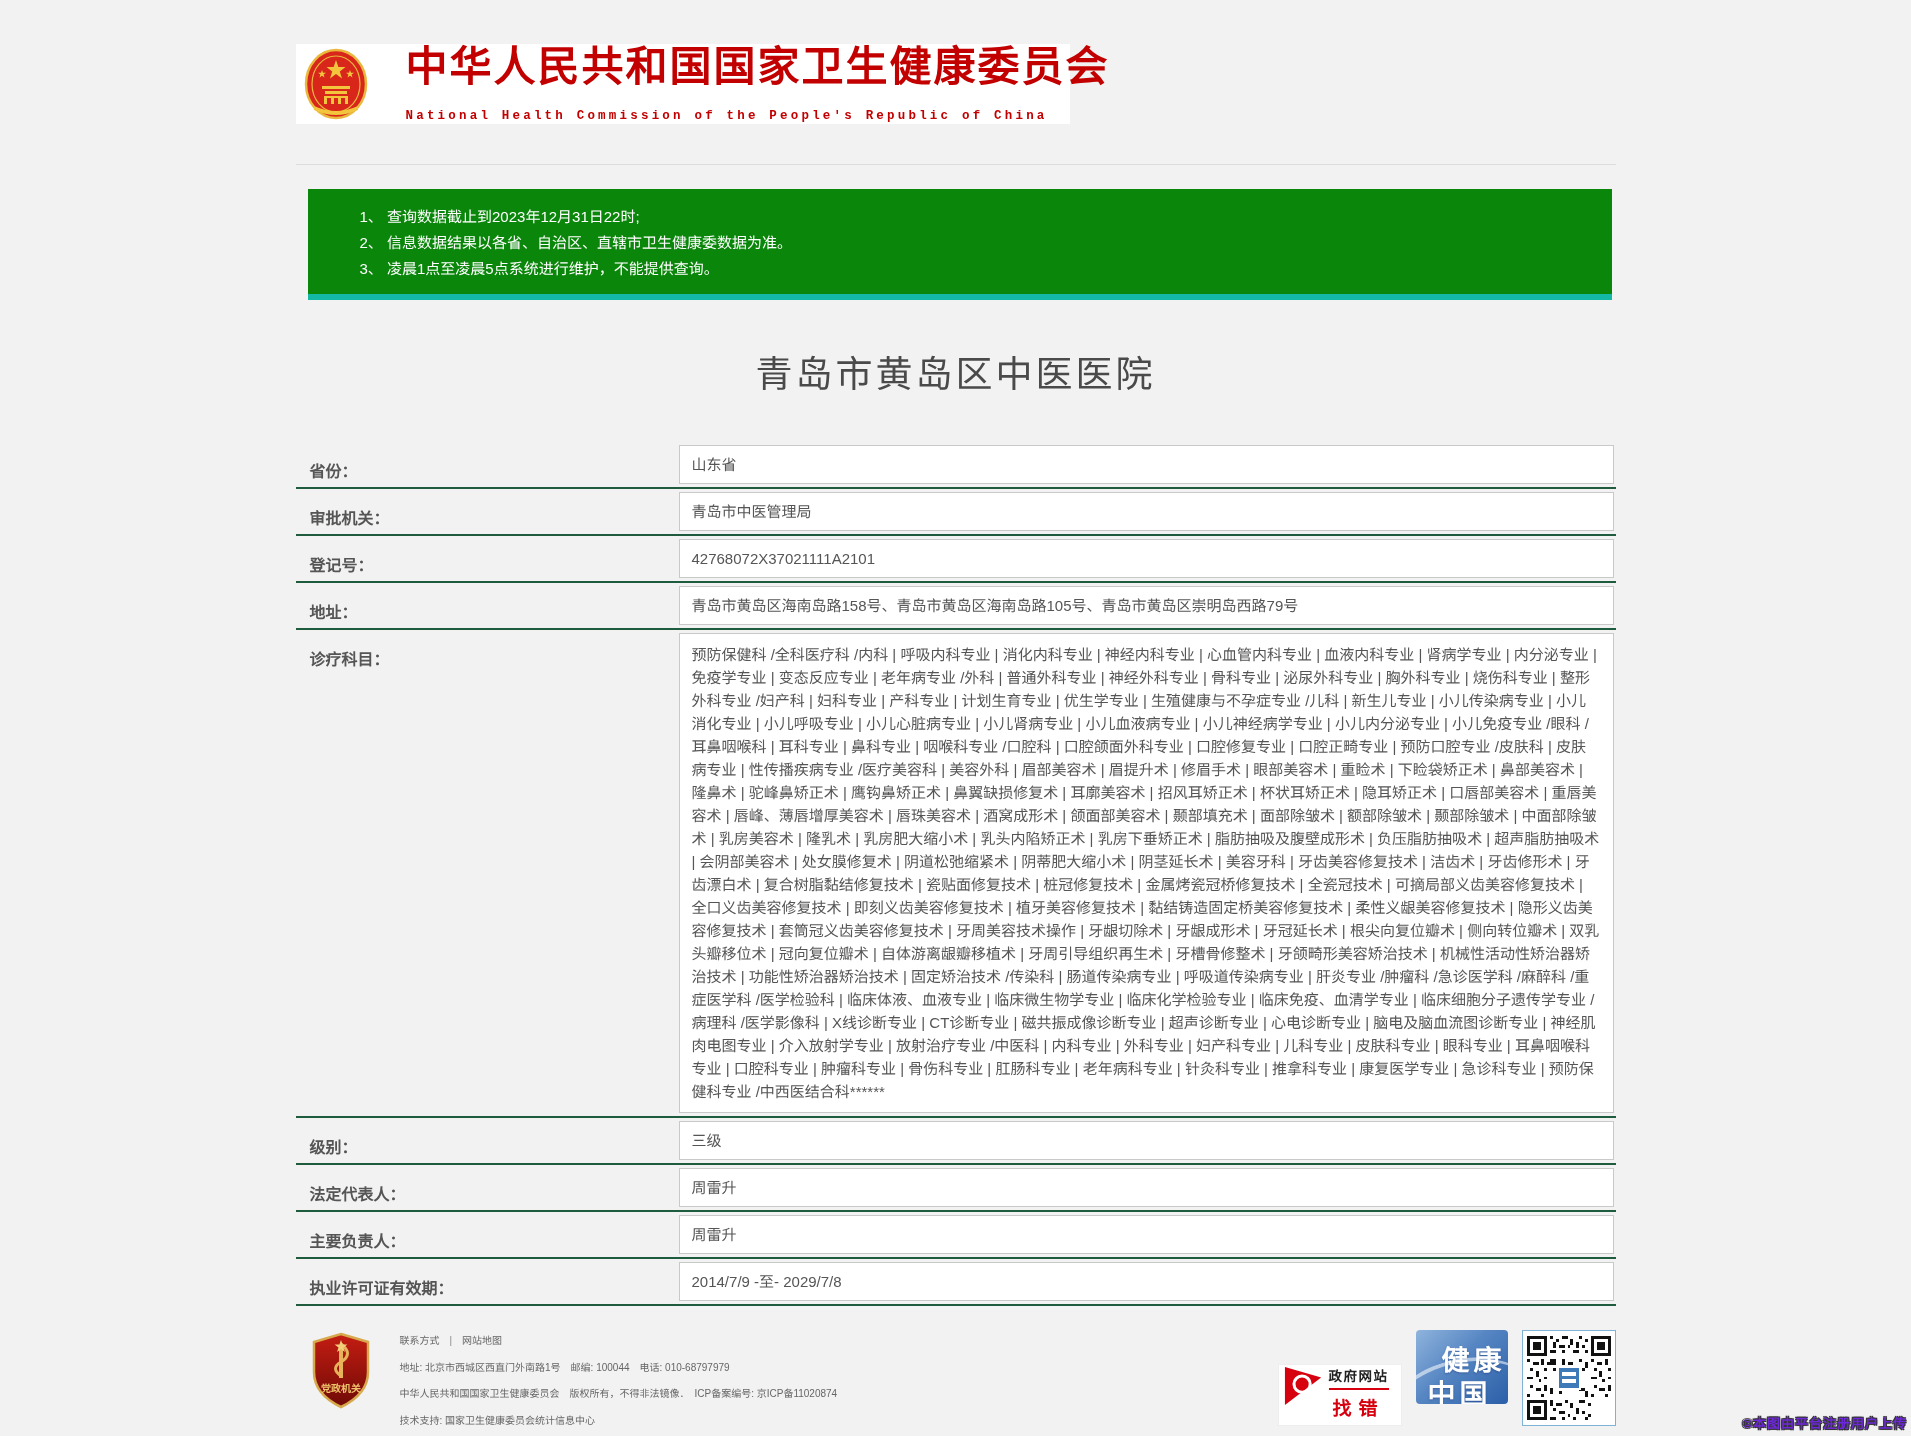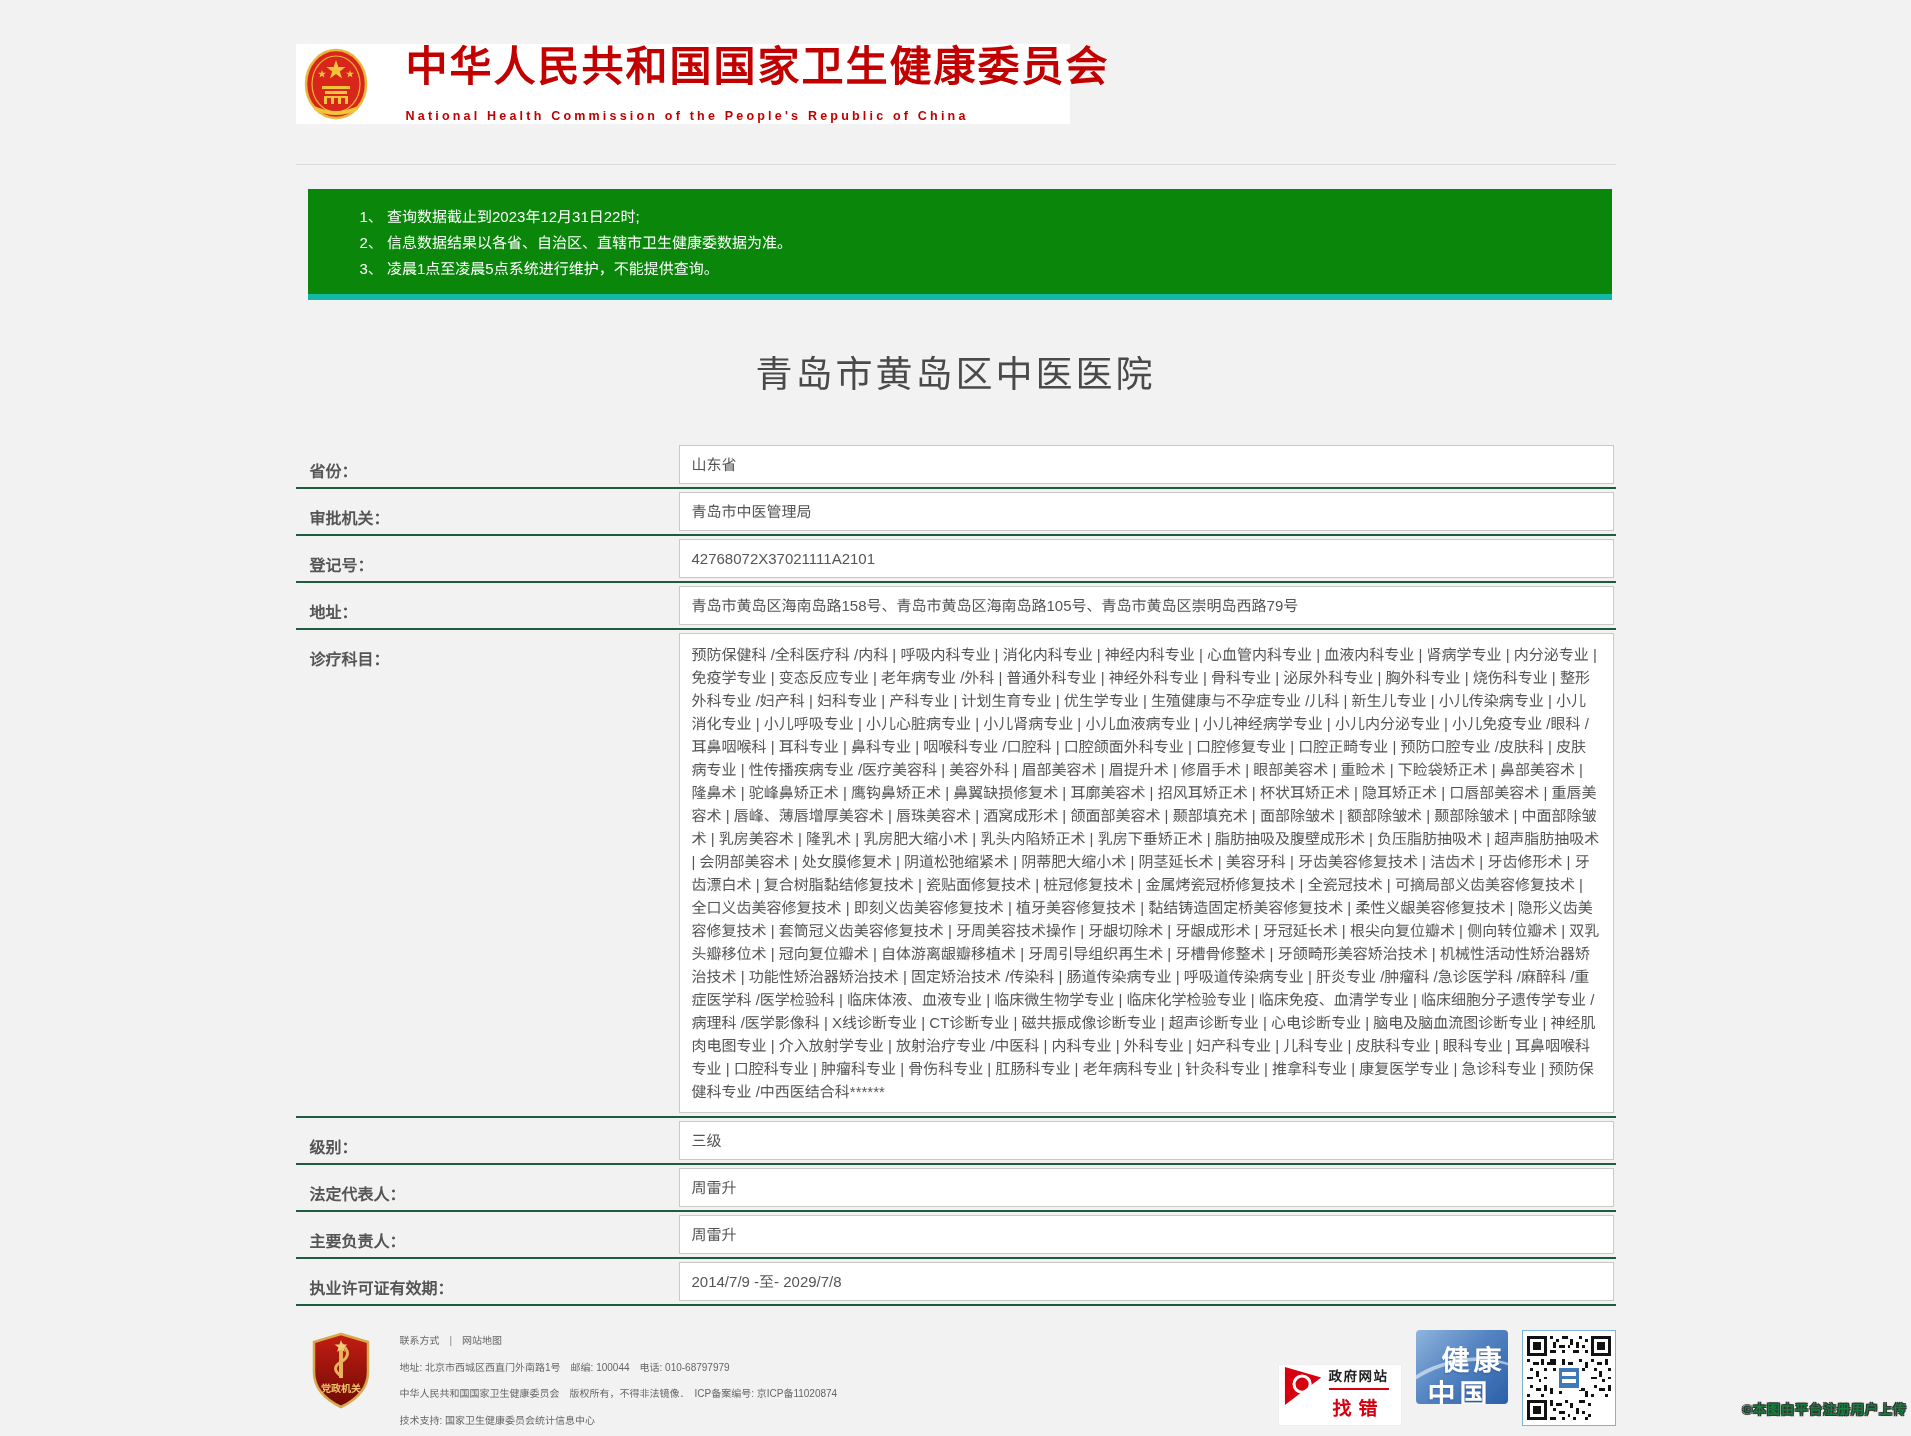--- a/index.html
+++ b/index.html
@@ -9,21 +9,21 @@
     font-family:"Liberation Sans","DejaVu Sans",sans-serif;
     color:#555;
   }
   .page{width:1320px;margin:0 auto;padding-top:44px;position:relative;}
 
   
   .banner{width:774px;height:80px;background:#ffffff;display:flex;align-items:center;cursor:pointer;gap:24px;}
   .banner .emblem{width:64px;height:72px;margin-left:8px;flex:0 0 auto;}
   .banner .titles{margin-left:14px;}
   .banner .title-cn{font-size:42px;font-weight:bold;color:#c20000;letter-spacing:2px;line-height:44px;white-space:nowrap;}
-  .banner .title-en{font-size:12.5px;font-weight:bold;color:#c20000;letter-spacing:3.2px;margin-top:20px;white-space:nowrap;}
+  .banner .title-en{font-size:12.5px;font-weight:bold;color:#c20000;letter-spacing:3.2px;margin-top:20px;white-space:nowrap;font-family:Liberation Mono, monospace;}
 
   .top-divider{height:1px;background:#dcdcdc;margin-top:40px;}
 
   
   .notice{
     margin-top:24px;margin-left:12px;margin-right:4px;
     background:#0a870a;border-bottom:6px solid #14b8a6;
     padding:15px 20px 12px 52px;color:#ffffff;font-size:15px;line-height:26px;
   }
   .notice div{white-space:nowrap;}
@@ -74,21 +74,21 @@
   .health-icon .h1{position:absolute;top:8px;left:26px;color:#fff;font-weight:bold;font-size:28px;letter-spacing:4px;text-shadow:0 1px 2px rgba(0,0,60,.25);}
   .health-icon .h2{position:absolute;top:42px;left:12px;color:#fff;font-weight:bold;font-size:28px;letter-spacing:4px;text-shadow:0 1px 2px rgba(0,0,60,.25);}
   .qr-box{
     margin-left:14px;margin-top:2px;width:92px;height:94px;background:#fff;border:1px solid #7fb3d5;
     display:flex;align-items:center;justify-content:center;flex:0 0 auto;
   }
   .qr-box svg{width:84px;height:84px;}
 
   
   .corner-watermark{
-    position:absolute;right:4px;bottom:18px;font-size:13px;font-weight:bold;color:#15803d;
+    position:absolute;right:4px;bottom:4px;font-size:13px;font-weight:bold;color:#6d28d9;
     text-shadow:-1px -1px 0 #333,1px -1px 0 #333,-1px 1px 0 #333,1px 1px 0 #333,0 0 2px #333;
     letter-spacing:1px;
   }
 </style>
 </head>
 <body>
 
 <div class="page">
 
   <div class="banner">

